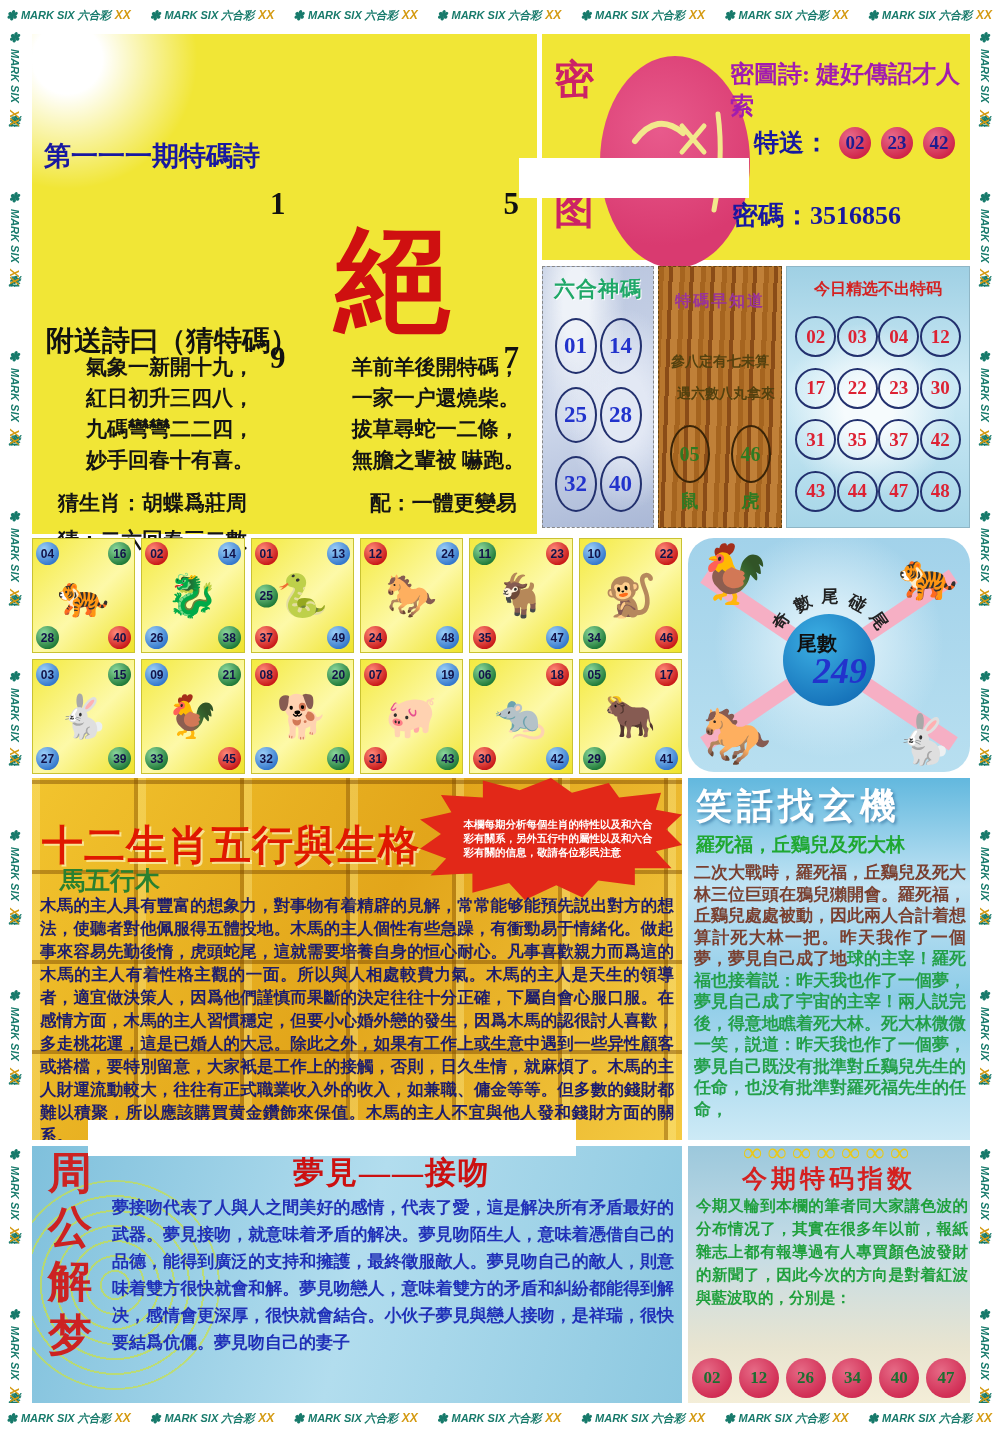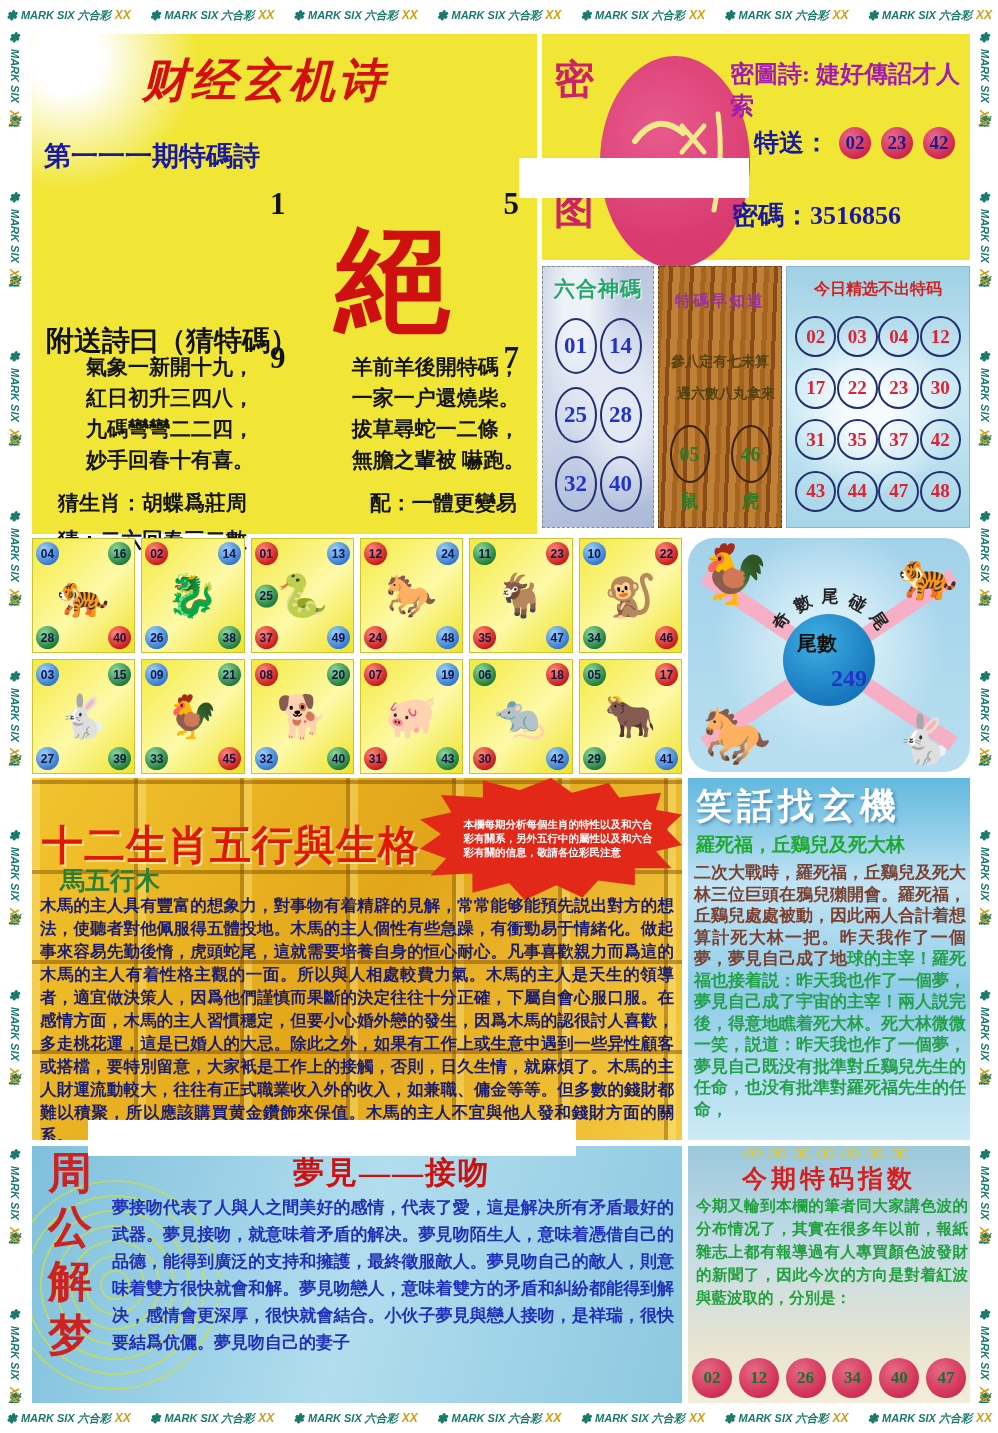--- a/index.html
+++ b/index.html
@@ -117,21 +117,21 @@
   .tail-panel{left:688px;top:538px;width:282px;height:234px;}
   .tail-bg{position:absolute;inset:0;border-radius:26px;
     background:radial-gradient(circle at 50% 45%,#d8eef8 0 18%,rgba(0,0,0,0) 60%),
                linear-gradient(180deg,#a2d2ea,#b8dff0);}
   .beam{position:absolute;left:calc(50% - 150px);top:calc(52% - 8px);width:300px;height:16px;
     background:#f6afc4;}
   .beam.b1{transform:rotate(34deg);} .beam.b2{transform:rotate(-34deg);}
   .tail-circle{position:absolute;left:calc(50% - 46px);top:calc(52% - 46px);width:92px;height:92px;
     border-radius:50%;background:radial-gradient(circle at 38% 30%,#3db0e4,#1470b8 80%);}
   .tail-label{position:absolute;left:14px;top:16px;font-size:20px;font-weight:900;color:#101010;}
-  .tail-value{position:absolute;right:8px;bottom:14px;font-size:24px;font-weight:900;color:#2233cc;}
+  .tail-value{position:absolute;right:8px;bottom:14px;font-size:36px;font-weight:900;font-style:italic;color:#2233cc;}
   .arcch{position:absolute;width:20px;height:20px;font-size:17px;font-weight:900;color:#222;text-align:center;}
   .tanimal{position:absolute;line-height:1;}
   .tanimal.rooster{left:10px;top:8px;font-size:58px;}
   .tanimal.tiger{right:12px;top:14px;font-size:48px;}
   .tanimal.horse{left:14px;bottom:8px;font-size:56px;}
   .tanimal.rabbit{right:16px;bottom:8px;font-size:48px;}
 
   
   .wuxing-panel{left:32px;top:778px;width:650px;height:362px;overflow:hidden;
     background:repeating-linear-gradient(0deg,rgba(0,0,0,0) 0 86px,rgba(120,70,0,.45) 86px 90px),
@@ -352,21 +352,20 @@
       <span class="bxx">XX</span>
     </span>
       <span class="bunit">
       <span class="bflower">✽</span>
       <span class="bbrand">MARK SIX 六合彩</span>
       <span class="bxx">XX</span>
     </span>
     </div>
 
   <section class="panel poem-panel">
-    <h1 class="poem-title">财经玄机诗</h1>
     <div class="issue">第一一一期特碼詩</div>
     <div class="char-block">
       <span class="cnum tl">1</span>
       <span class="cnum tr">5</span>
       <span class="bigchar">絕</span>
       <span class="cnum bl">9</span>
       <span class="cnum br">7</span>
     </div>
     <div class="poem-sub">附送詩曰（猜特碼）</div>
     <div class="poem-cols">

